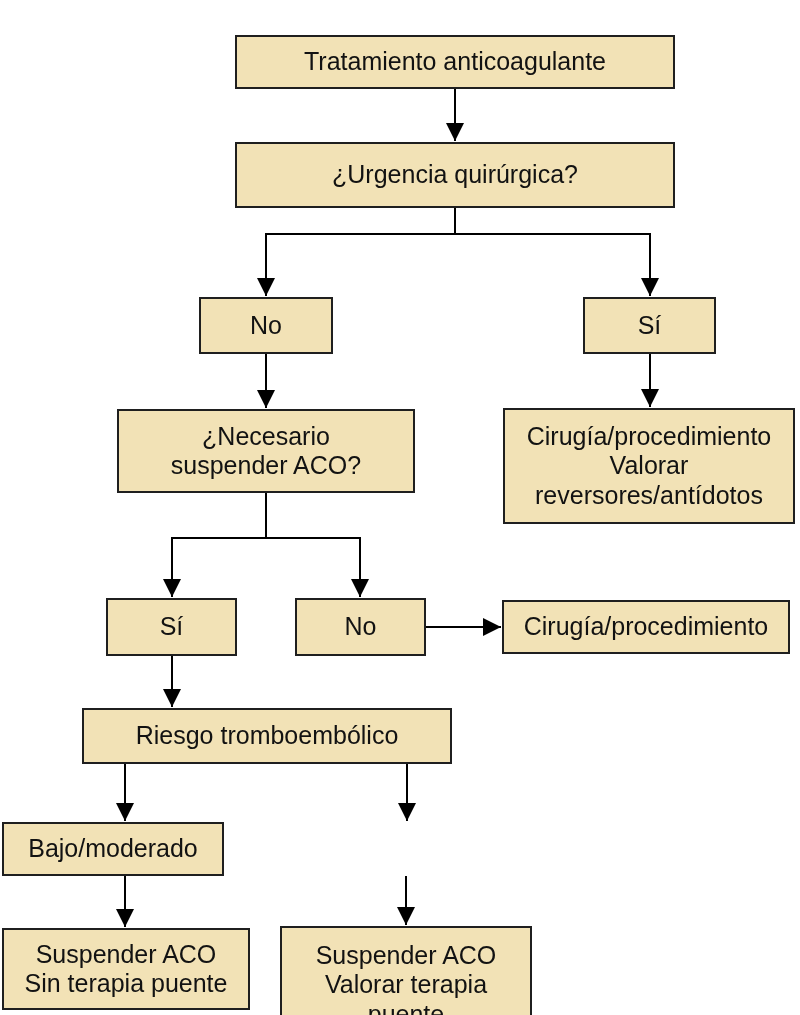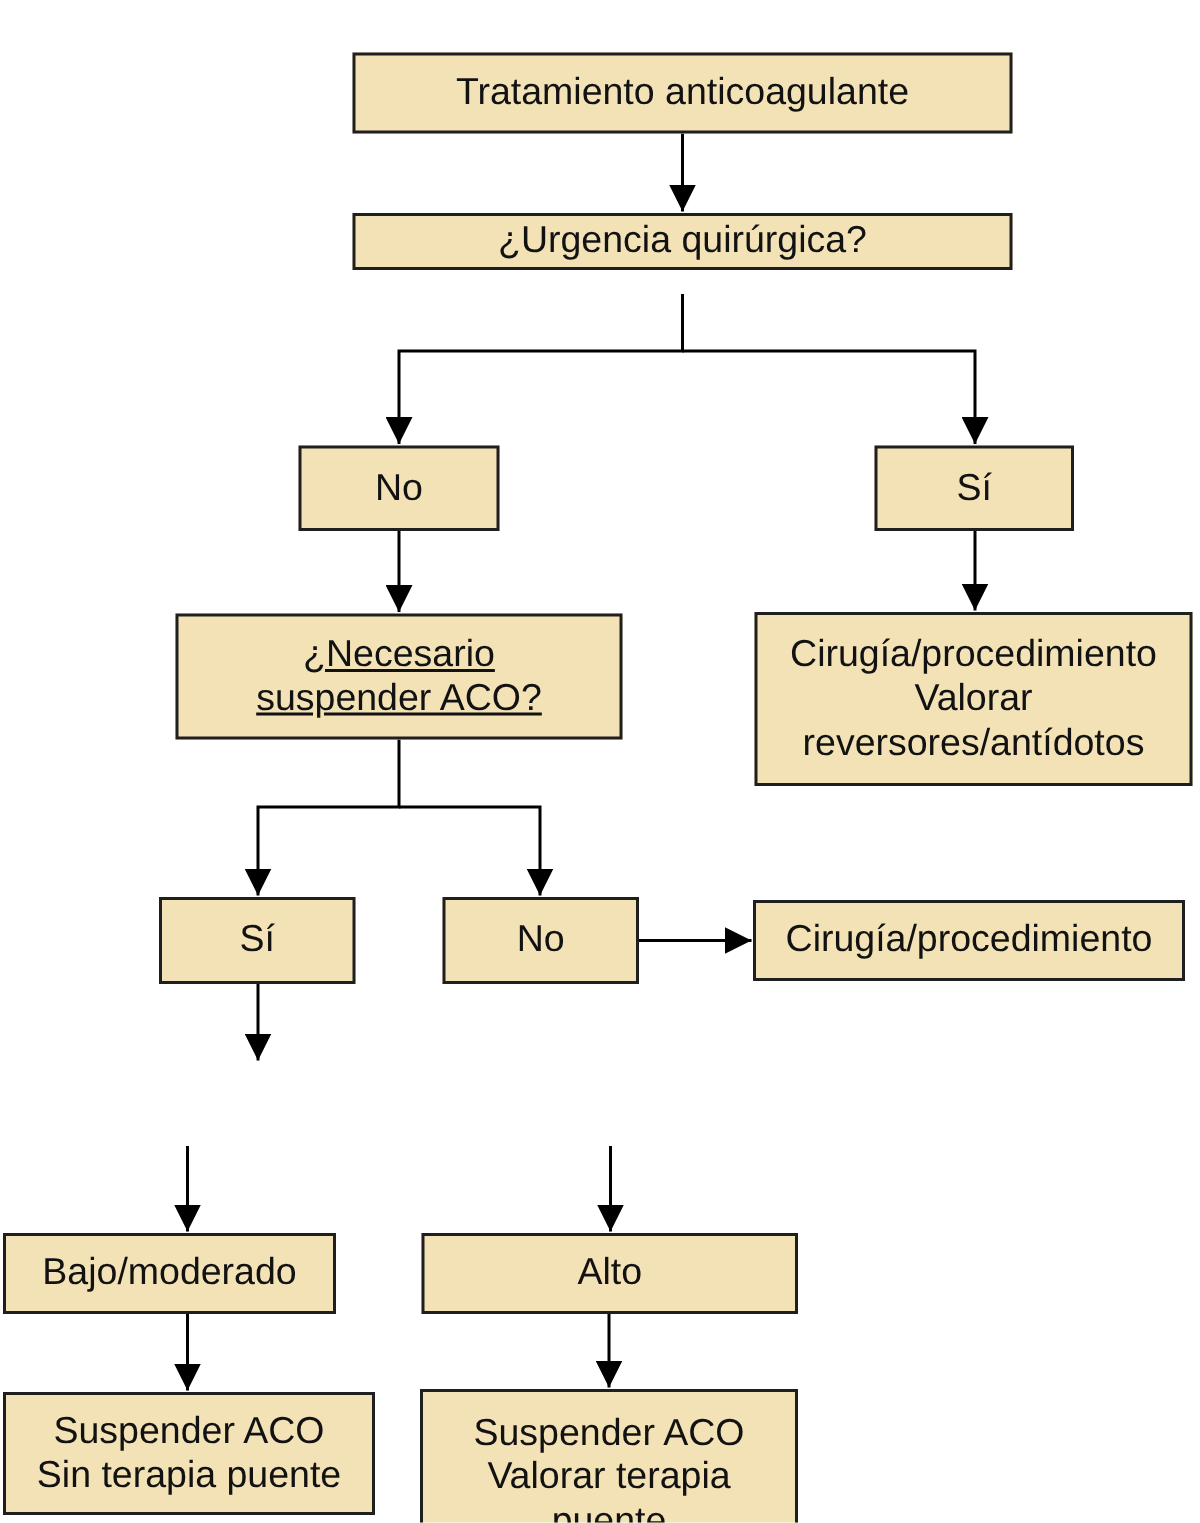--- a/index.html
+++ b/index.html
@@ -39,43 +39,43 @@
       <line x1="172" y1="625" x2="172" y2="676" marker-end="url(#arrow)"></line>
       <line x1="125" y1="733" x2="125" y2="790" marker-end="url(#arrow)"></line>
       <line x1="407" y1="733" x2="407" y2="790" marker-end="url(#arrow)"></line>
       <line x1="125" y1="845" x2="125" y2="896" marker-end="url(#arrow)"></line>
       <line x1="406" y1="845" x2="406" y2="894" marker-end="url(#arrow)"></line>
     </g>
   </svg>
 
   <div class="node" style="left:235px; top:4px;   width:440px; height:54px;">Tratamiento anticoagulante</div>
 
-  <div class="node" style="left:235px; top:111px; width:440px; height:38px;">¿Urgencia quirúrgica?</div>
+  <div class="node" style="left:235px; top:111px; width:440px; height:66px;">¿Urgencia quirúrgica?</div>
 
   <div class="node" style="left:199px; top:266px; width:134px; height:57px;">No</div>
 
   <div class="node" style="left:583px; top:266px; width:133px; height:57px;">Sí</div>
 
-  <div class="node" style="left:117px; top:378px; width:298px; height:84px;text-decoration:underline;">¿Necesario
+  <div class="node" style="left:117px; top:378px; width:298px; height:84px;">¿Necesario
 suspender ACO?</div>
 
   <div class="node" style="left:503px; top:377px; width:292px; height:116px;">Cirugía/procedimiento
 Valorar
 reversores/antídotos</div>
 
   <div class="node" style="left:106px; top:567px; width:131px; height:58px;">Sí</div>
 
   <div class="node" style="left:295px; top:567px; width:131px; height:58px;">No</div>
 
   <div class="node" style="left:502px; top:569px; width:288px; height:54px;">Cirugía/procedimiento</div>
 
+  <div class="node" style="left:82px;  top:677px; width:370px; height:56px;">Riesgo tromboembólico</div>
 
   <div class="node" style="left:2px;   top:791px; width:222px; height:54px;">Bajo/moderado</div>
 
-  <div class="node" style="left:281px; top:791px; width:251px; height:54px;">Alto</div>
 
   <div class="node" style="left:2px;   top:897px; width:248px; height:82px;">Suspender ACO
 Sin terapia puente</div>
 
   <div class="node" style="left:280px; top:895px; width:252px; height:118px;">Suspender ACO
 Valorar terapia
 puente</div>
 
 </div>
 

